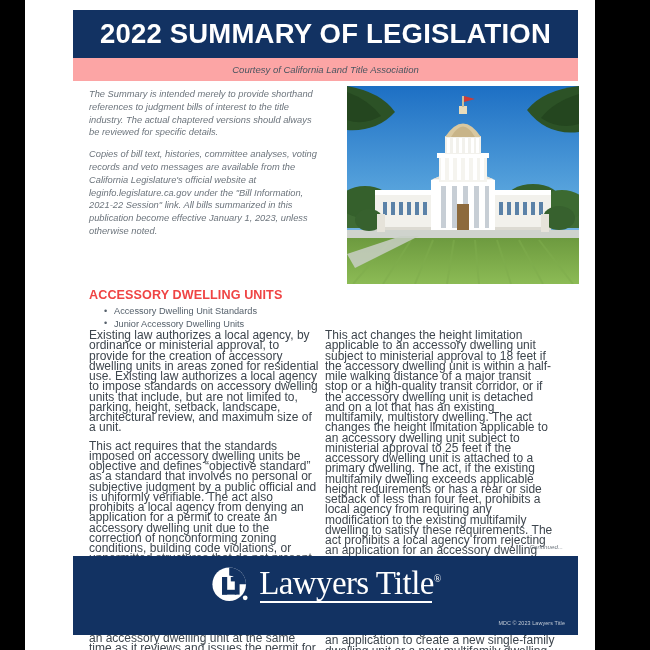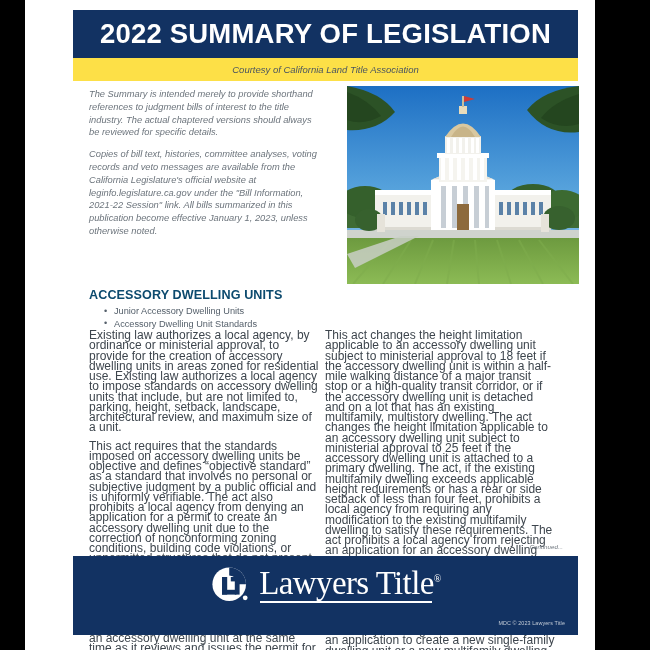--- a/index.html
+++ b/index.html
@@ -26,21 +26,21 @@
     color: #ffffff;
     font-size: 27.5px;
     font-weight: bold;
     letter-spacing: 0.2px;
     white-space: nowrap;
     font-family: "Liberation Sans", sans-serif;
   }
   .hdr-sub-bar {
     position: absolute; left: 48px; top: 58px;
     width: 505px; height: 23px;
-    background: #fde047;
+    background: #fca5a5;
     display: flex; align-items: center; justify-content: center;
   }
   .hdr-sub {
     color: #4a5560;
     font-size: 9.5px;
     font-style: italic;
     font-family: "Liberation Sans", sans-serif;
   }
   
   .intro {
@@ -66,21 +66,21 @@
     position: absolute; left: 322px; top: 86px;
     width: 232px; height: 198px;
     overflow: hidden;
     background: #7fb6e0;
     border: 0;
   }
   .photo svg { display: block; }
   
   .sec-head {
     position: absolute; left: 64px; top: 288px;
-    color: #0c4a6e;
+    color: #ef4444;
     font-weight: bold;
     font-size: 12.6px;
     letter-spacing: 0.1px;
   }
   .bullets {
     position: absolute; left: 78px; top: 305px;
     width: 300px;
   }
   .bullets li {
     list-style: none;
@@ -289,22 +289,22 @@
 
       <ellipse cx="212" cy="132" rx="16" ry="12" fill="#37612e"></ellipse>
       <ellipse cx="22" cy="134" rx="14" ry="11" fill="#37612e"></ellipse>
       <rect x="30" y="128" width="8" height="18" fill="#e6e3da"></rect>
       <rect x="194" y="128" width="8" height="18" fill="#e6e3da"></rect>
     </svg>
   </div>
 
   <div class="sec-head">ACCESSORY DWELLING UNITS</div>
   <ul class="bullets">
+    <li>Accessory Dwelling Unit Standards</li>
     <li>Junior Accessory Dwelling Units</li>
-    <li>Accessory Dwelling Unit Standards</li>
   </ul>
 
   <div class="col left">
     <p>Existing law authorizes a local agency, by ordinance or ministerial approval, to provide for the creation of accessory dwelling units in areas zoned for residential use. Existing law authorizes a local agency to impose standards on accessory dwelling units that include, but are not limited to, parking, height, setback, landscape, architectural review, and maximum size of a unit.</p>
     <p>This act requires that the standards imposed on accessory dwelling units be objective and defines “objective standard” as a standard that involves no personal or subjective judgment by a public official and is uniformly verifiable. The act also prohibits a local agency from denying an application for a permit to create an accessory dwelling unit due to the correction of nonconforming zoning conditions, building code violations, or unpermitted structures that do not present a threat to public health and safety and are not affected by the construction of the accessory dwelling unit.</p>
     <p>This act requires a local agency to review and issue a demolition permit for a detached garage that is to be replaced by an accessory dwelling unit at the same time as it reviews and issues the permit for the accessory dwelling unit. The act prohibits an applicant from being required to provide written notice or post a placard for the demolition of a detached garage that is to be replaced by an accessory dwelling unit.</p>
   </div>
 
   <div class="col right">
     <p>This act changes the height limitation applicable to an accessory dwelling unit subject to ministerial approval to 18 feet if the accessory dwelling unit is within a half-mile walking distance of a major transit stop or a high-quality transit corridor, or if the accessory dwelling unit is detached and on a lot that has an existing multifamily, multistory dwelling. The act changes the height limitation applicable to an accessory dwelling unit subject to ministerial approval to 25 feet if the accessory dwelling unit is attached to a primary dwelling. The act, if the existing multifamily dwelling exceeds applicable height requirements or has a rear or side setback of less than four feet, prohibits a local agency from requiring any modification to the existing multifamily dwelling to satisfy these requirements. The act prohibits a local agency from rejecting an application for an accessory dwelling unit because the existing multifamily dwelling exceeds applicable height requirements or has a rear or side setback of less than four feet.</p>

